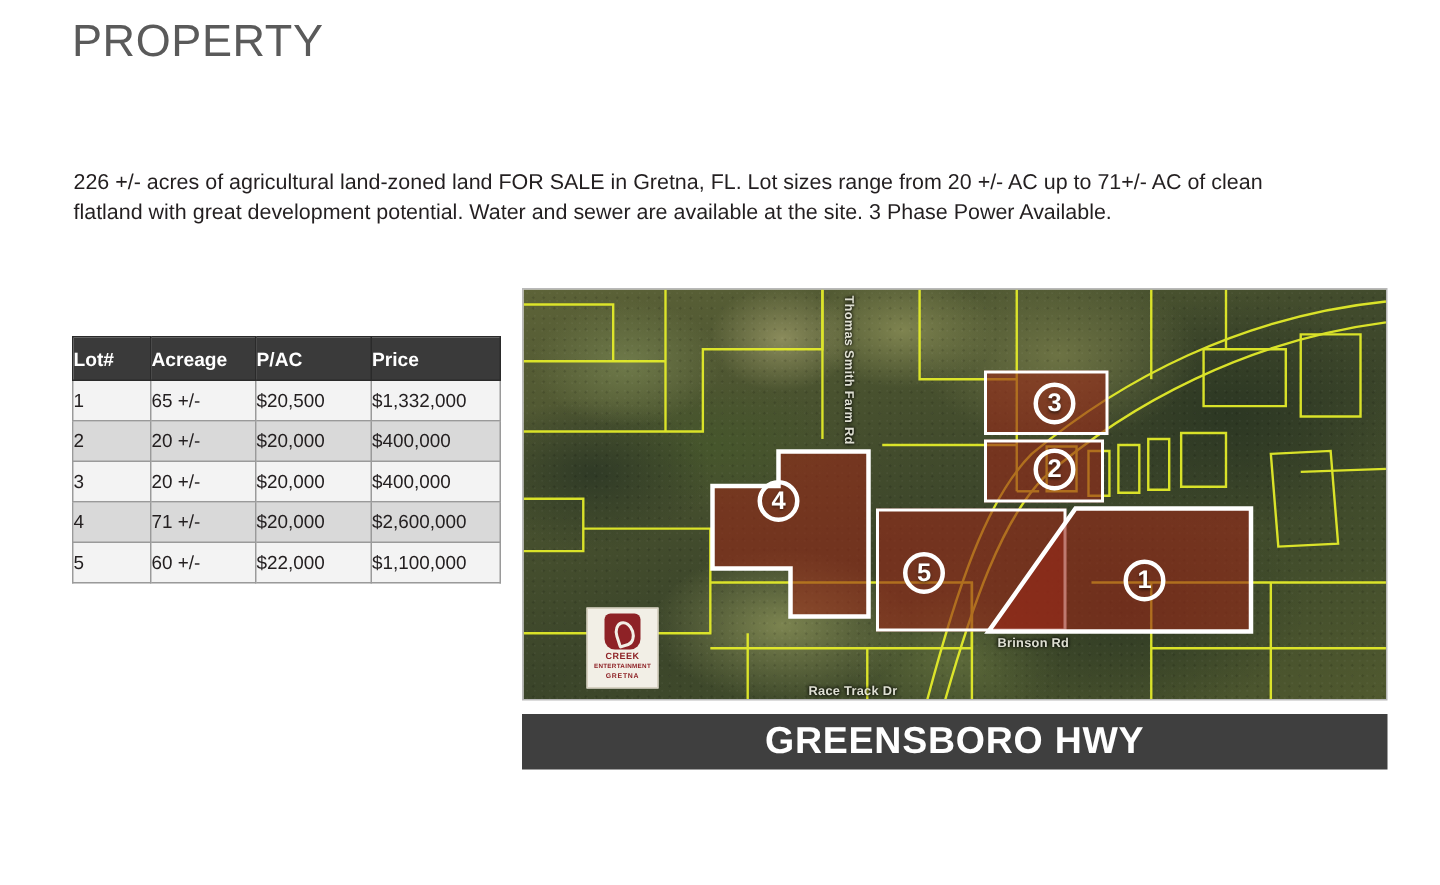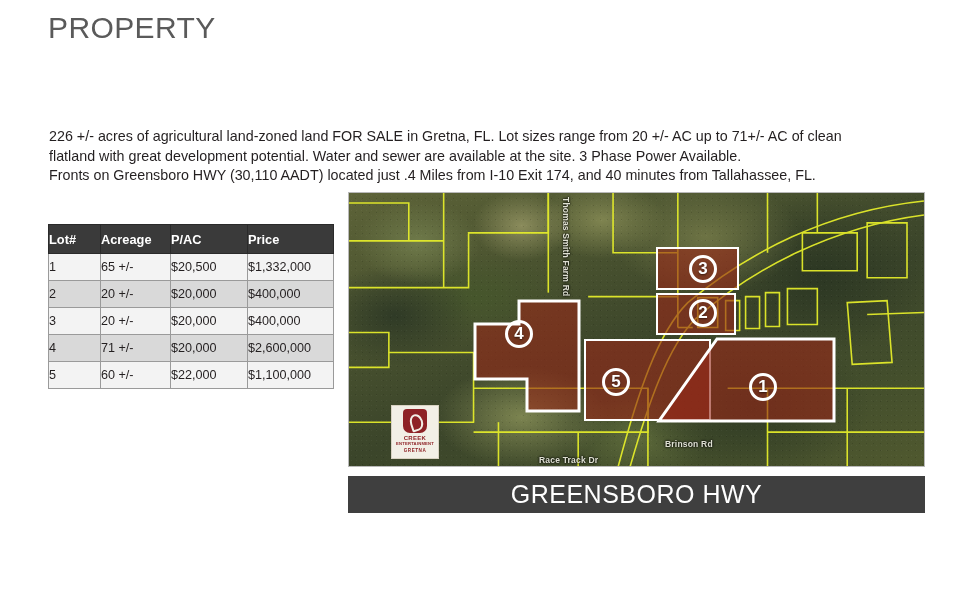--- a/index.html
+++ b/index.html
@@ -40,21 +40,20 @@
 
   
   .description {
     position: absolute;
     left: 49px;
     top: 113px;
     width: 860px;
     font-size: 14.3px;
     line-height: 19.5px;
     color: #231f20;
-    margin-top: 14px;
   }
   .description p { margin: 0; }
 
   
   .lot-table-wrap {
     position: absolute;
     left: 48px;
     top: 224px;
   }
   table.lot-table {
@@ -210,39 +209,38 @@
   
   .hwy-banner {
     position: absolute;
     left: 0;
     top: 284px;
     width: 577px;
     height: 37px;
     background: #3f3f3f;
     color: #ffffff;
     font-size: 25px;
-    font-weight: 400;
+    font-weight: 700;
     letter-spacing: 0.5px;
     display: flex;
     align-items: center;
     justify-content: center;
     box-sizing: border-box;
   }
 </style>
 </head>
 <body>
 
 <div class="header">
   <div class="header-line1">PROPERTY</div>
 </div>
 
 <div class="description">
   <p>226 +/- acres of agricultural land-zoned land FOR SALE in Gretna, FL.  Lot sizes range from 20 +/- AC up to 71+/- AC of clean</p>
   <p>flatland with great development potential.  Water and sewer are available at the site. 3 Phase Power Available.</p>
-  <p>Fronts on Greensboro HWY (30,110 AADT) located just .4 Miles from I-10 Exit 174, and 40 minutes from Tallahassee, FL.</p>
 </div>
 
 <div class="lot-table-wrap">
   <table class="lot-table">
     <colgroup>
       <col class="col-lot">
         <col class="col-acre">
         <col class="col-pac">
         <col class="col-price">
     </colgroup>
@@ -350,21 +348,21 @@
     <div class="lot-shape" style="left:307px; top:54px; width:83px; height:43px;"></div>
 
     <div class="lot-badge" style="left:340px; top:62px;">3</div>
     <div class="lot-badge" style="left:340px; top:106px;">2</div>
     <div class="lot-badge" style="left:400px; top:180px;">1</div>
     <div class="lot-badge" style="left:156px; top:127px;">4</div>
     <div class="lot-badge" style="left:253px; top:175px;">5</div>
 
     <div class="road-label vertical" style="left:212px; top:4px;">Thomas Smith Farm Rd</div>
     <div class="road-label" style="left:190px; top:228px;margin-top:34px;">Race Track Dr</div>
-    <div class="road-label" style="left:316px; top:246px;">Brinson Rd</div>
+    <div class="road-label" style="left:316px; top:230px;">Brinson Rd</div>
 
     <div class="creek-logo">
       <div class="creek-mark"></div>
       <div class="creek-t1">CREEK</div>
       <div class="creek-t2">ENTERTAINMENT</div>
       <div class="creek-t3">GRETNA</div>
     </div>
   </div>
 
   <div class="hwy-banner">GREENSBORO HWY</div>

